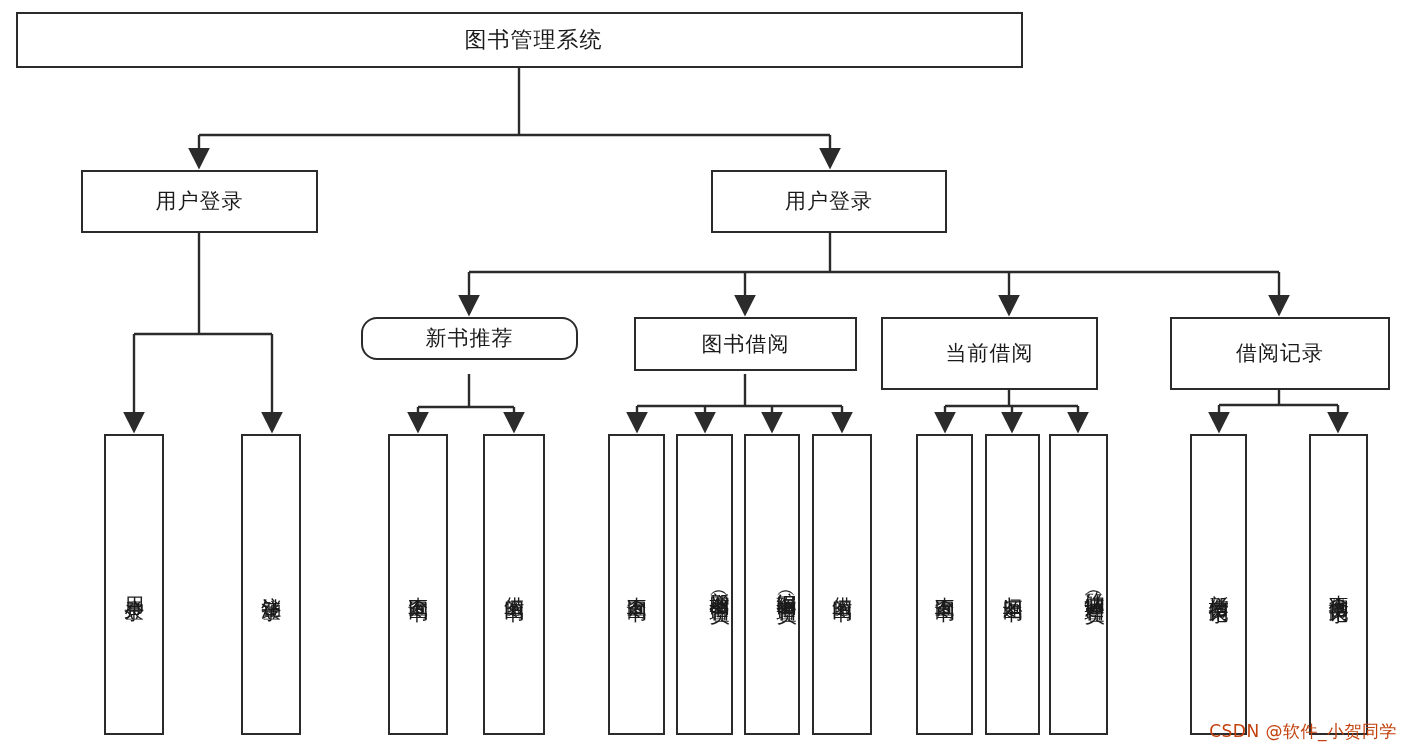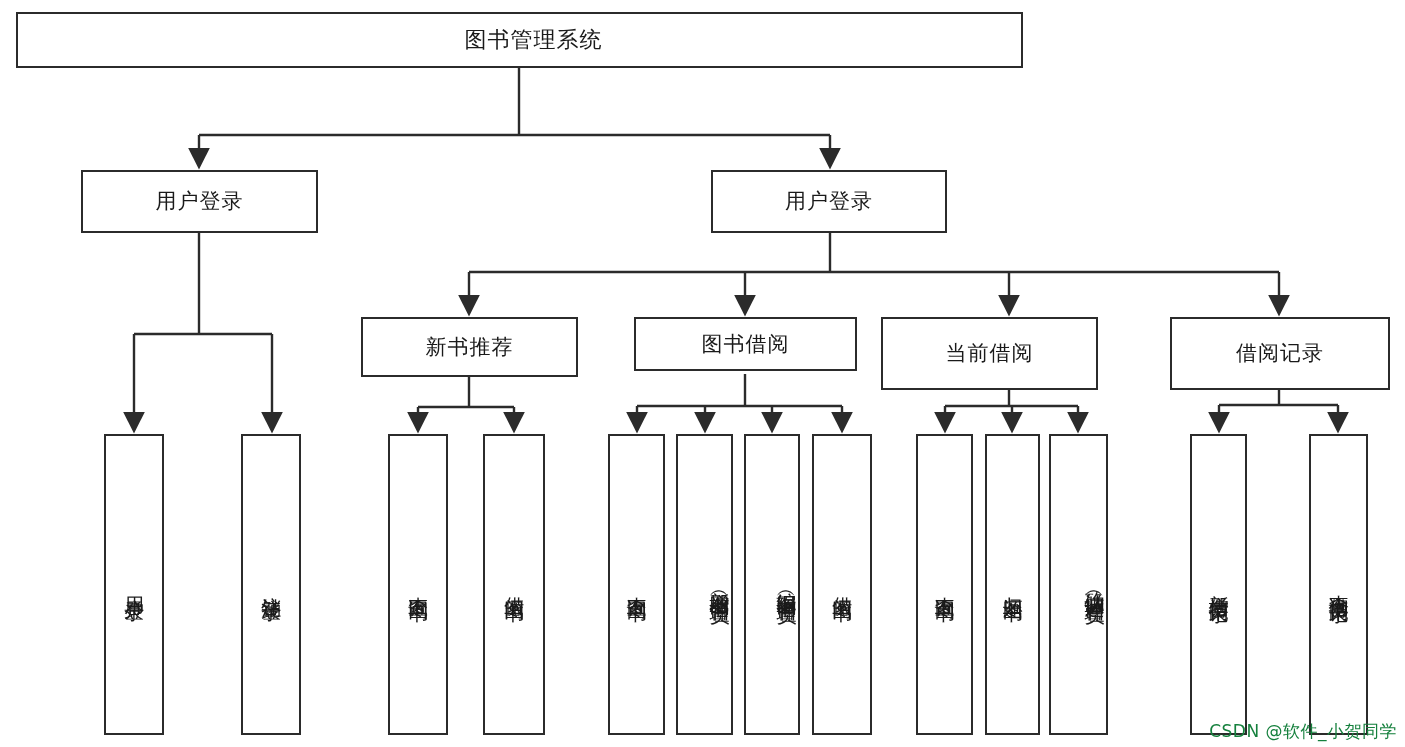--- a/index.html
+++ b/index.html
@@ -62,21 +62,21 @@
     fill: none;
   }
   .arrowhead {
     fill: #2b2b2b;
   }
   .watermark {
     position: absolute;
     right: 8px;
     bottom: 4px;
     font-size: 17px;
-    color: #15803d;
+    color: #c2410c;
     letter-spacing: 0.5px;
     white-space: nowrap;
     margin-top: 36px;
   }
 </style>
 </head>
 <body>
 
 <div id="canvas">
 
@@ -128,21 +128,21 @@
     <path class="wire" marker-end="url(#arrow)" d="M 1338 405 L 1338 430"></path>
   </svg>
 
   <div class="node horiz root" id="root-node" style="left: 16px; top: 12px; width: 1007px; height: 56px;">图书管理系统</div>
 
   <div id="level2-layer">
       <div class="node horiz" style="left: 81px; top: 170px; width: 237px; height: 63px;">用户登录</div>
       <div class="node horiz" style="left: 711px; top: 170px; width: 236px; height: 63px;">用户登录</div>
     </div>
   <div id="level3-layer">
-      <div class="node horiz" style="left: 361px; top: 317px; width: 217px; height: 60px;">新书推荐</div>
+      <div class="node horiz" style="left: 361px; top: 317px; width: 217px; height: 43px; border-radius: 16px;">新书推荐</div>
       <div class="node horiz" style="left: 634px; top: 317px; width: 223px; height: 54px;">图书借阅</div>
       <div class="node horiz" style="left: 881px; top: 317px; width: 217px; height: 73px;">当前借阅</div>
       <div class="node horiz" style="left: 1170px; top: 317px; width: 220px; height: 73px;">借阅记录</div>
     </div>
   <div id="leaf-layer">
       <div class="node vert" style="left: 104px; top: 434px; width: 60px; height: 301px;">用户登录</div>
       <div class="node vert" style="left: 241px; top: 434px; width: 60px; height: 301px;">注销登录</div>
       <div class="node vert" style="left: 388px; top: 434px; width: 60px; height: 301px;">查询图书</div>
       <div class="node vert" style="left: 483px; top: 434px; width: 62px; height: 301px;">借阅图书</div>
       <div class="node vert" style="left: 608px; top: 434px; width: 57px; height: 301px;">查询图书</div>

